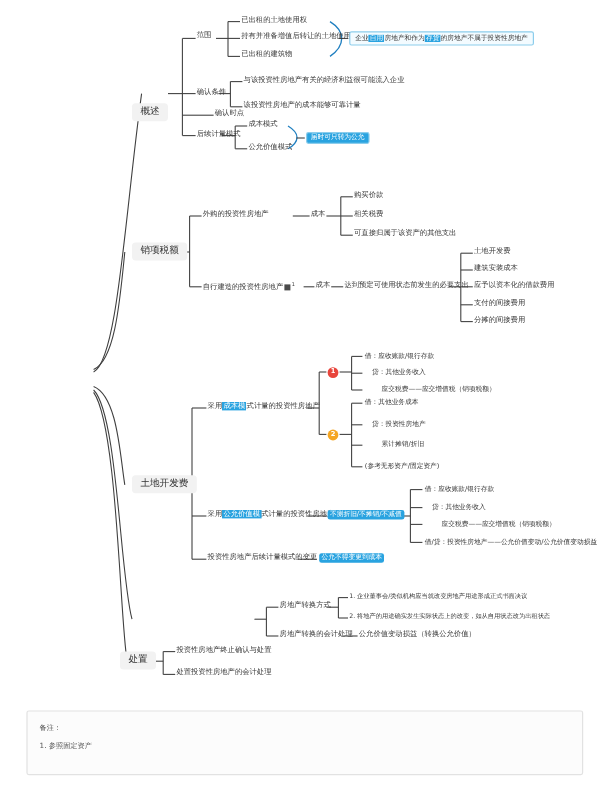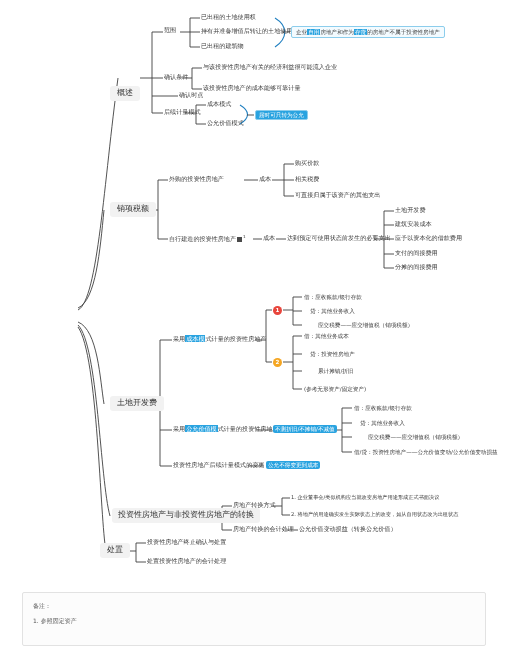--- a/index.html
+++ b/index.html
@@ -244,21 +244,20 @@
       <path d="M136 543 V 562"></path>
       <path d="M136 543 H 146"></path>
         <path d="M136 562 H 146"></path>
     </g>
   </svg>
 
 
   <div class="node lvl1" style="left:110px; top:86px;">概述</div>
   <div class="node lvl1" style="left:110px; top:202px;">销项税额</div>
   <div class="node lvl1" style="left:110px; top:396px;">土地开发费</div>
-  <div class="node lvl1 wide" style="left:112px; top:508px;">投资性房地产与非投资性房地产的转换</div>
   <div class="node lvl1" style="left:100px; top:543px;">处置</div>
 
   <div class="node leaf" style="left:164px; top:27px;">范围</div>
   <div class="node leaf" style="left:201px; top:14px;">已出租的土地使用权</div>
   <div class="node leaf" style="left:201px; top:28px;">持有并准备增值后转让的土地使用权</div>
   <div class="node leaf" style="left:201px; top:43px;">已出租的建筑物</div>
 
   <div class="node callout" style="left:291px; top:26px;"><span>企业</span><span class="hl">自用</span><span>房地产和作为</span><span class="hl">存货</span><span>的房地产不属于投资性房地产</span></div>
 
   <div class="node leaf" style="left:164px; top:74px;">确认条件</div>

